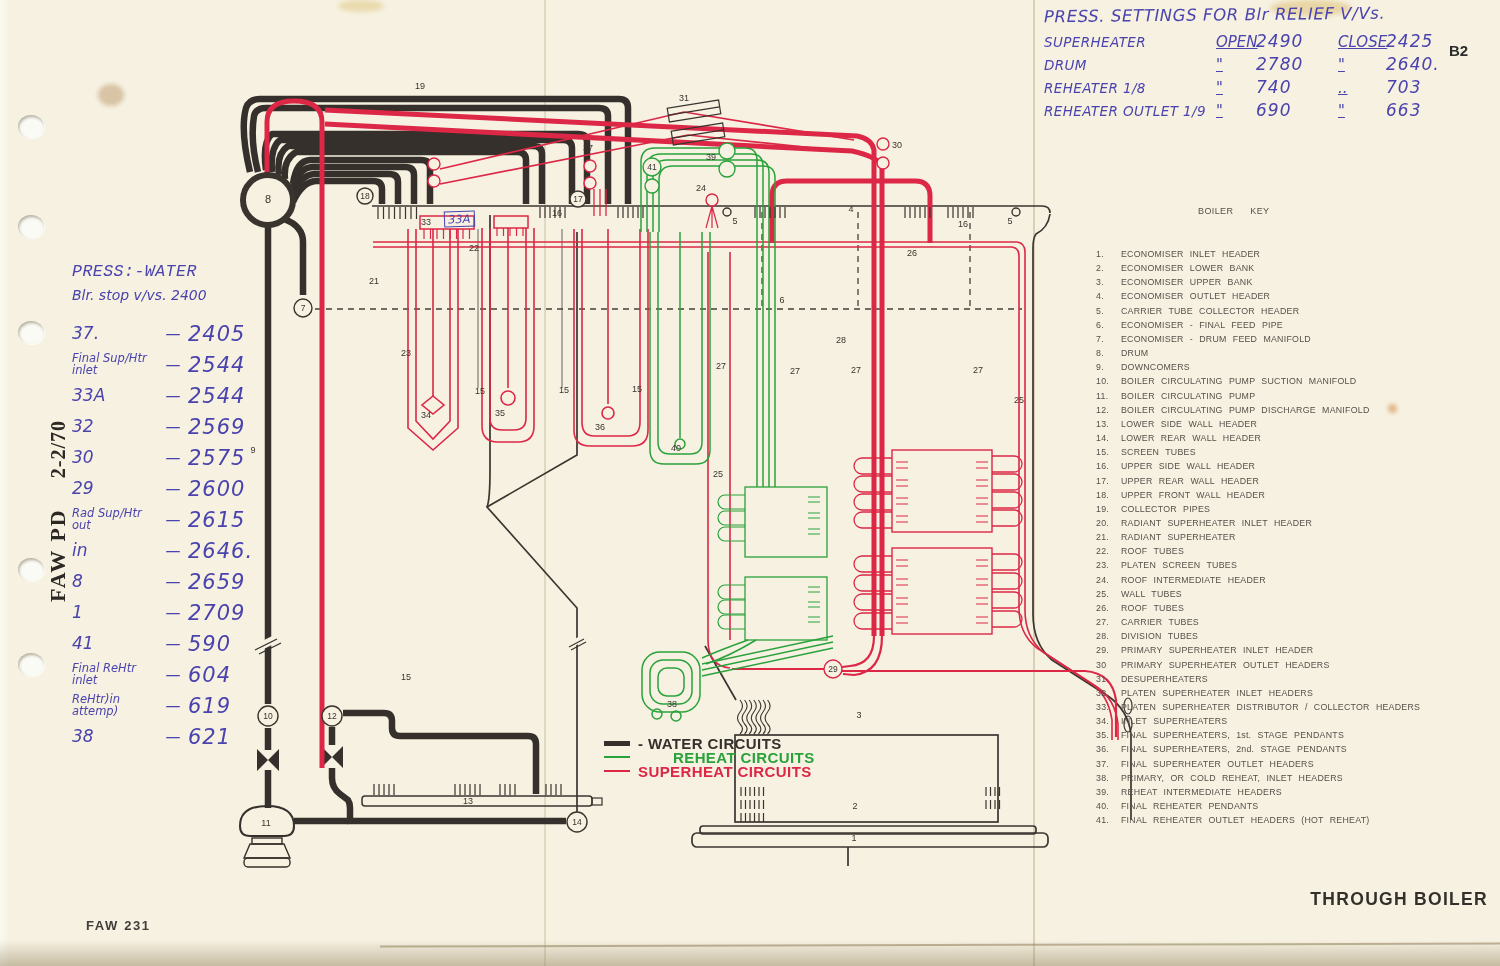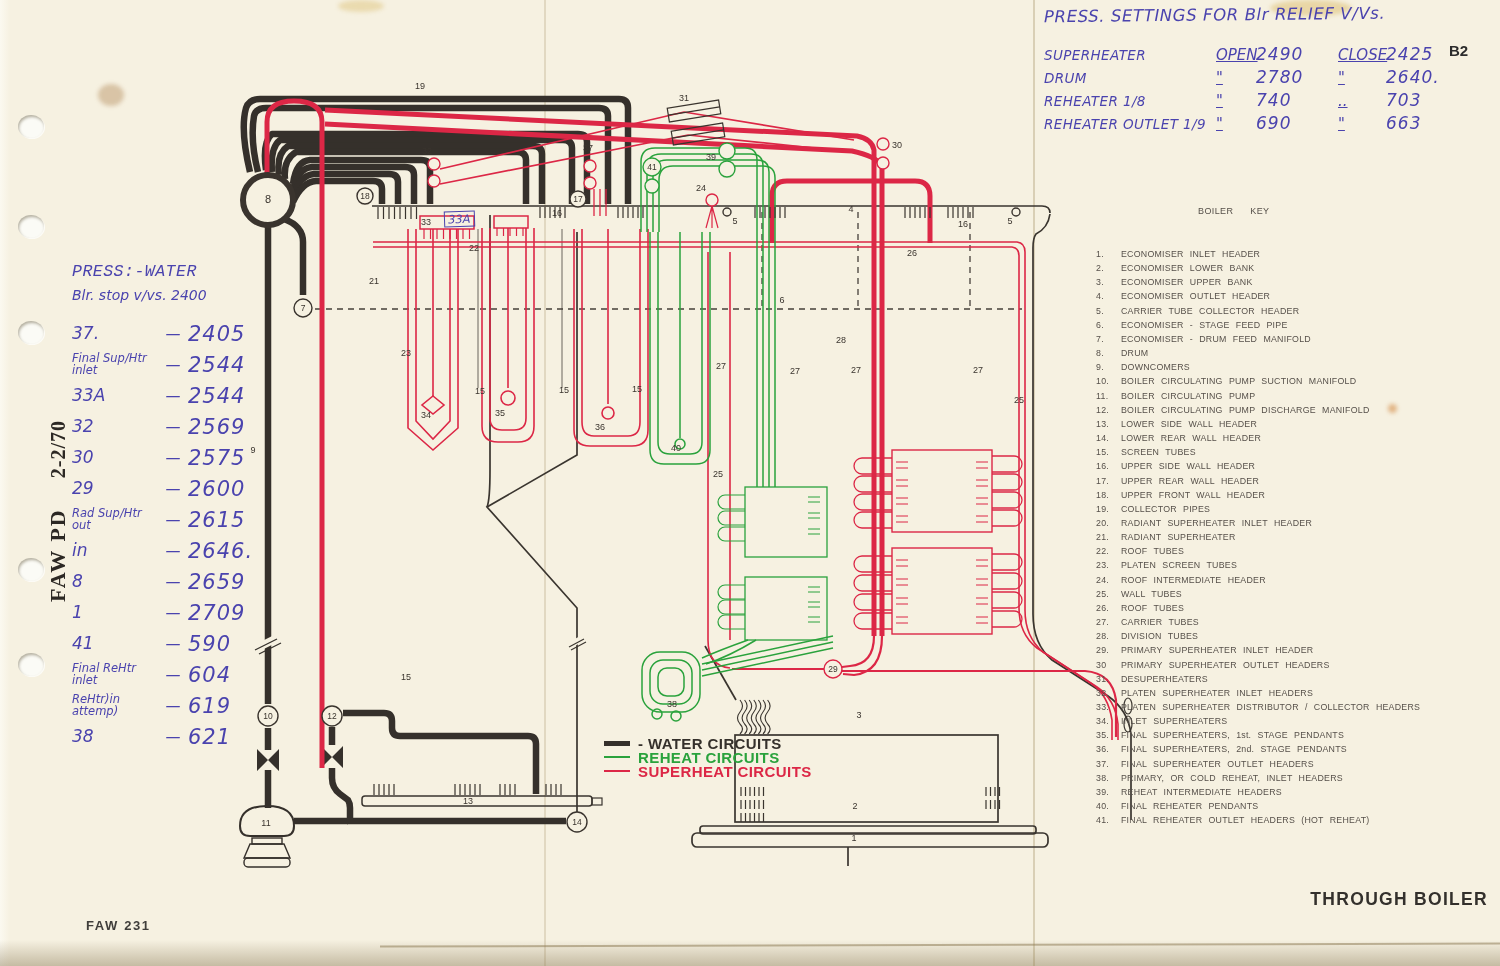--- a/index.html
+++ b/index.html
@@ -14,21 +14,21 @@
     background:rgba(125,105,62,.45);transform:rotate(-.15deg);}
   .crease{position:absolute;top:0;height:966px;width:2px;background:rgba(150,128,80,.22);}
   .stain{position:absolute;border-radius:50%;filter:blur(2px);}
   .hole{position:absolute;left:18px;width:26px;height:23px;border-radius:50%;
         background:#fbfbf6;box-shadow:inset 1px 2px 3px rgba(95,85,55,.45),1px 1px 0 rgba(255,255,255,.7);}
   
   .hand{font-family:"DejaVu Sans",sans-serif;font-style:italic;color:#4a43ae;}
   
   .notes-tr{position:absolute;left:1044px;top:5px;width:430px;}
   .notes-tr .t{font-size:16.5px;letter-spacing:.6px;transform:rotate(-.6deg);}
-  .notes-tr .rows{margin-top:20px;}
+  .notes-tr .rows{margin-top:7px;}
   .prow{display:grid;grid-template-columns:172px 40px 82px 48px 84px;align-items:baseline;margin-bottom:3px;}
   .prow .item{font-size:13.5px;letter-spacing:.4px;}
   .prow .mark{font-size:15px;text-align:left;text-decoration:underline;}
   .prow .val{font-size:17px;letter-spacing:1px;}
   
   .notes-l{position:absolute;left:72px;top:262px;width:215px;}
   .notes-l .h1{font-size:16.5px;letter-spacing:.5px;font-family:Liberation Mono, monospace;}
   .notes-l .h2{font-size:14px;margin-top:6px;}
   .lrows{margin-top:16px;}
   .lrow{display:flex;align-items:center;min-height:29px;margin-bottom:2px;}
@@ -492,21 +492,21 @@
       <div class="krow">
         <span class="knum">4.</span>
         <span class="ktext">ECONOMISER OUTLET HEADER</span>
       </div>
       <div class="krow">
         <span class="knum">5.</span>
         <span class="ktext">CARRIER TUBE COLLECTOR HEADER</span>
       </div>
       <div class="krow">
         <span class="knum">6.</span>
-        <span class="ktext">ECONOMISER - STAGE FEED PIPE</span>
+        <span class="ktext">ECONOMISER - FINAL FEED PIPE</span>
       </div>
       <div class="krow">
         <span class="knum">7.</span>
         <span class="ktext">ECONOMISER - DRUM FEED MANIFOLD</span>
       </div>
       <div class="krow">
         <span class="knum">8.</span>
         <span class="ktext">DRUM</span>
       </div>
       <div class="krow">
@@ -642,21 +642,21 @@
         <span class="ktext">FINAL REHEATER OUTLET HEADERS (HOT REHEAT)</span>
       </div>
     </div>
 </div>
 
 <div class="legend">
   <div class="lgrow" style="color:#35302b;">
     <span class="sw bar"></span>
     <span>- WATER CIRCUITS</span>
   </div>
-  <div class="lgrow" style="color:#2aa23c;">
+  <div class="lgrow" style="color:#2aa23c;gap:35px;">
     <span class="sw gline"></span>
     <span>REHEAT CIRCUITS</span>
   </div>
   <div class="lgrow" style="color:#dc2746;">
     <span class="sw rline"></span>
     <span>SUPERHEAT CIRCUITS</span>
   </div>
 </div>
 
 <div class="main-title">

